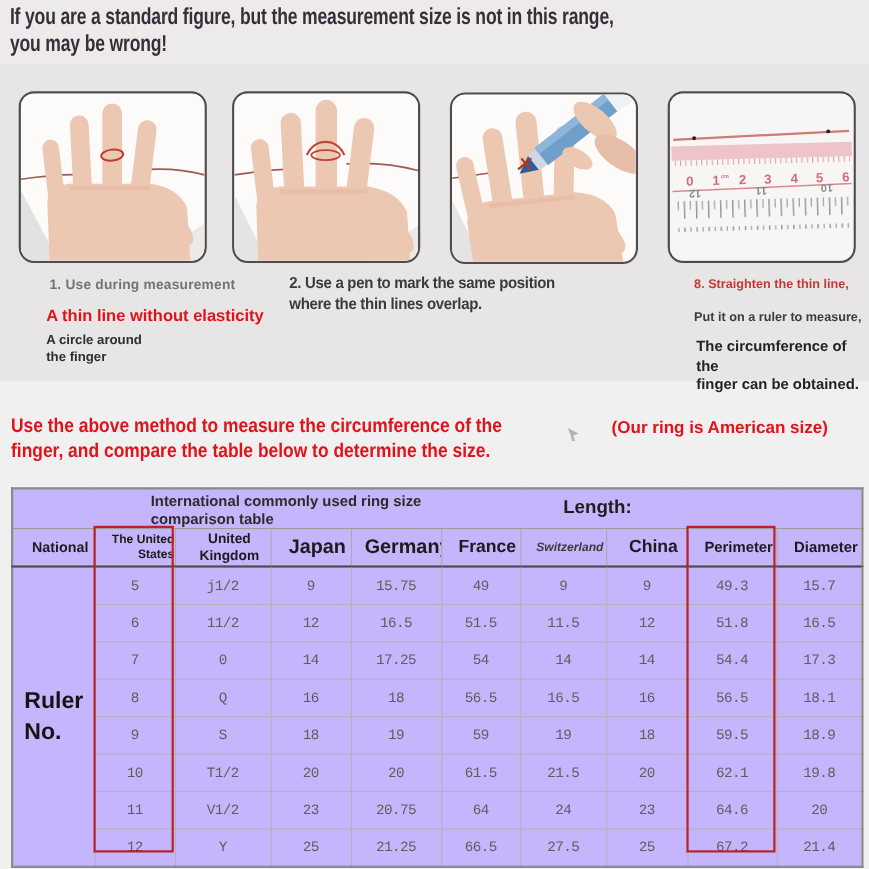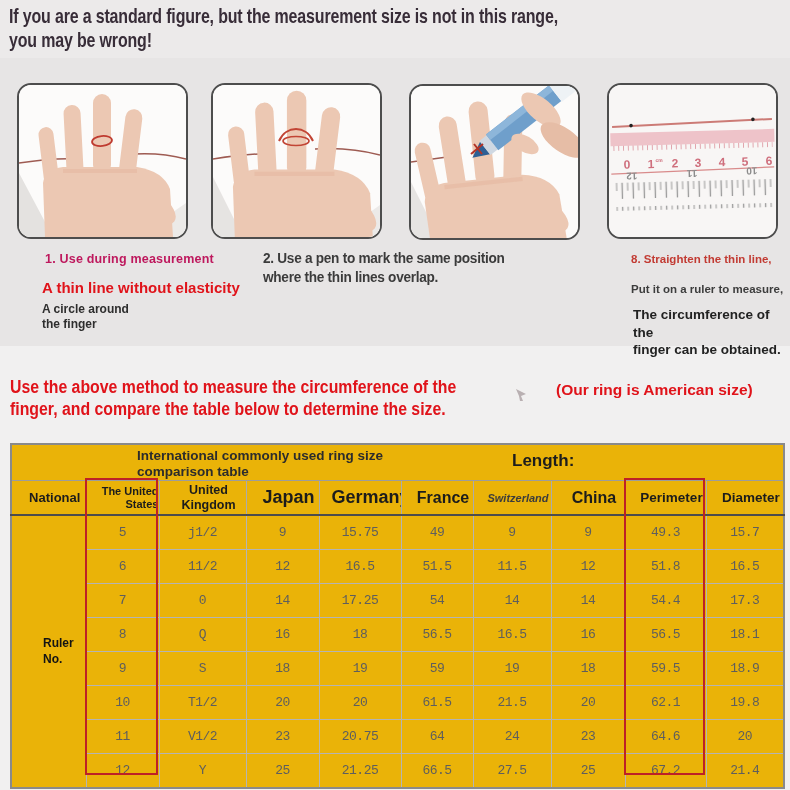--- a/index.html
+++ b/index.html
@@ -16,58 +16,58 @@
 
   .photo{position:absolute;width:167px;height:152px;border:2px solid #4d4d4d;
     border-radius:14px;overflow:hidden;background:#fbfaf9;}
   .photo svg{display:block;width:100%;height:100%;}
   #photo1{left:17px;top:83px;}
   #photo2{left:211px;top:83px;}
   #photo3{left:409px;top:84px;}
   #photo4{left:607px;top:83px;}
 
   .cap{position:absolute;font-weight:bold;color:#333;}
-  .cap-s1num{left:45px;top:252px;font-size:12.5px;letter-spacing:.2px;color:#be185d;}
+  .cap-s1num{left:45px;top:252px;font-size:12.5px;letter-spacing:.2px;color:#737373;}
   .cap-s1red{left:42px;top:279px;font-size:15px;color:#e0131a;}
   .cap-s1main{left:42px;top:302px;font-size:12px;line-height:1.27;color:#2e2e2e;}
   .cap-s2{left:263px;top:249px;font-size:14.5px;line-height:1.3;color:#3b3b3b;
     letter-spacing:-0.3px;transform:scaleX(.94);transform-origin:left top;white-space:nowrap;}
   .cap-s4red{left:631px;top:253px;font-size:11.5px;color:#c23b33;}
   .cap-s4mid{left:631px;top:283px;font-size:11.5px;color:#3d3d3d;}
   .cap-s4main{left:633px;top:306px;font-size:13.5px;line-height:1.3;color:#222;}
 
   .instruction{position:absolute;left:10px;top:376px;font-size:18px;font-weight:bold;
     color:#e0131a;line-height:1.24;transform:scaleX(.88);transform-origin:left top;
     white-space:nowrap;}
   .instruction-note{position:absolute;left:556px;top:381px;font-size:15.5px;
     font-weight:bold;color:#e0131a;}
   .cursor-icn{position:absolute;left:514px;top:388px;}
 
-  .table-wrap{position:absolute;left:10px;top:443px;width:773px;background:#eab308;}
+  .table-wrap{position:absolute;left:10px;top:443px;width:773px;background:#c4b5fd;}
   table.ring{border-collapse:collapse;table-layout:fixed;width:773px;
     border:2px solid #8a8a8a;}
   td,th{padding:0;margin:0;}
   .title-cell{height:35px;border-bottom:1px solid #9c9c9c;position:relative;}
   .tbl-title{position:absolute;left:125px;top:3px;font-size:13.5px;font-weight:bold;
     color:#2c2c2c;line-height:1.2;}
   .tbl-length{position:absolute;left:463px;top:6px;font-size:17px;font-weight:bold;color:#1d1d1d;margin-left:37px;}
   th{height:33px;border-bottom:2px solid #4c4c4c;border-left:1px solid #ababab;
     font-weight:bold;color:#1c1c1c;text-align:center;vertical-align:middle;overflow:hidden;padding-left:12px;}
   th:first-child{border-left:none;}
   th.h-national{font-size:13px;font-weight:600;}
   th.h-us{font-size:11px;text-align:right;padding-left:5px;line-height:1.15;}
   th.h-uk{font-size:12.5px;line-height:1.15;}
   th.h-japan,th.h-germany{font-size:18px;}
   th.h-france,th.h-china{font-size:16px;}
   th.h-swiss{font-size:11px;font-style:italic;color:#3c3c3c;}
   th.h-peri,th.h-dia{font-size:13.5px;}
   td.data{height:33px;border:1px solid #b4b4b4;text-align:center;vertical-align:middle;
     font-family:"Liberation Mono",monospace;font-size:13px;color:#5e5e5e;letter-spacing:-0.5px;}
   td.rowlabel{border-right:1px solid #b4b4b4;vertical-align:middle;text-align:left;
-    padding-left:31px;font-size:12px;font-weight:bold;color:#141414;line-height:1.3;}
+    padding-left:10px;font-size:21px;font-weight:bold;color:#141414;line-height:1.3;}
   .red-box{position:absolute;border:2px solid #bd2127;box-sizing:border-box;
     pointer-events:none;z-index:5;}
   .red-box1{left:75px;top:35px;width:73px;height:297px;}
   .red-box2{left:614px;top:35px;width:81px;height:297px;}
 </style>
 </head>
 <body>
 
 <div class="band band-top"></div>
 <div class="band band-images"></div>

